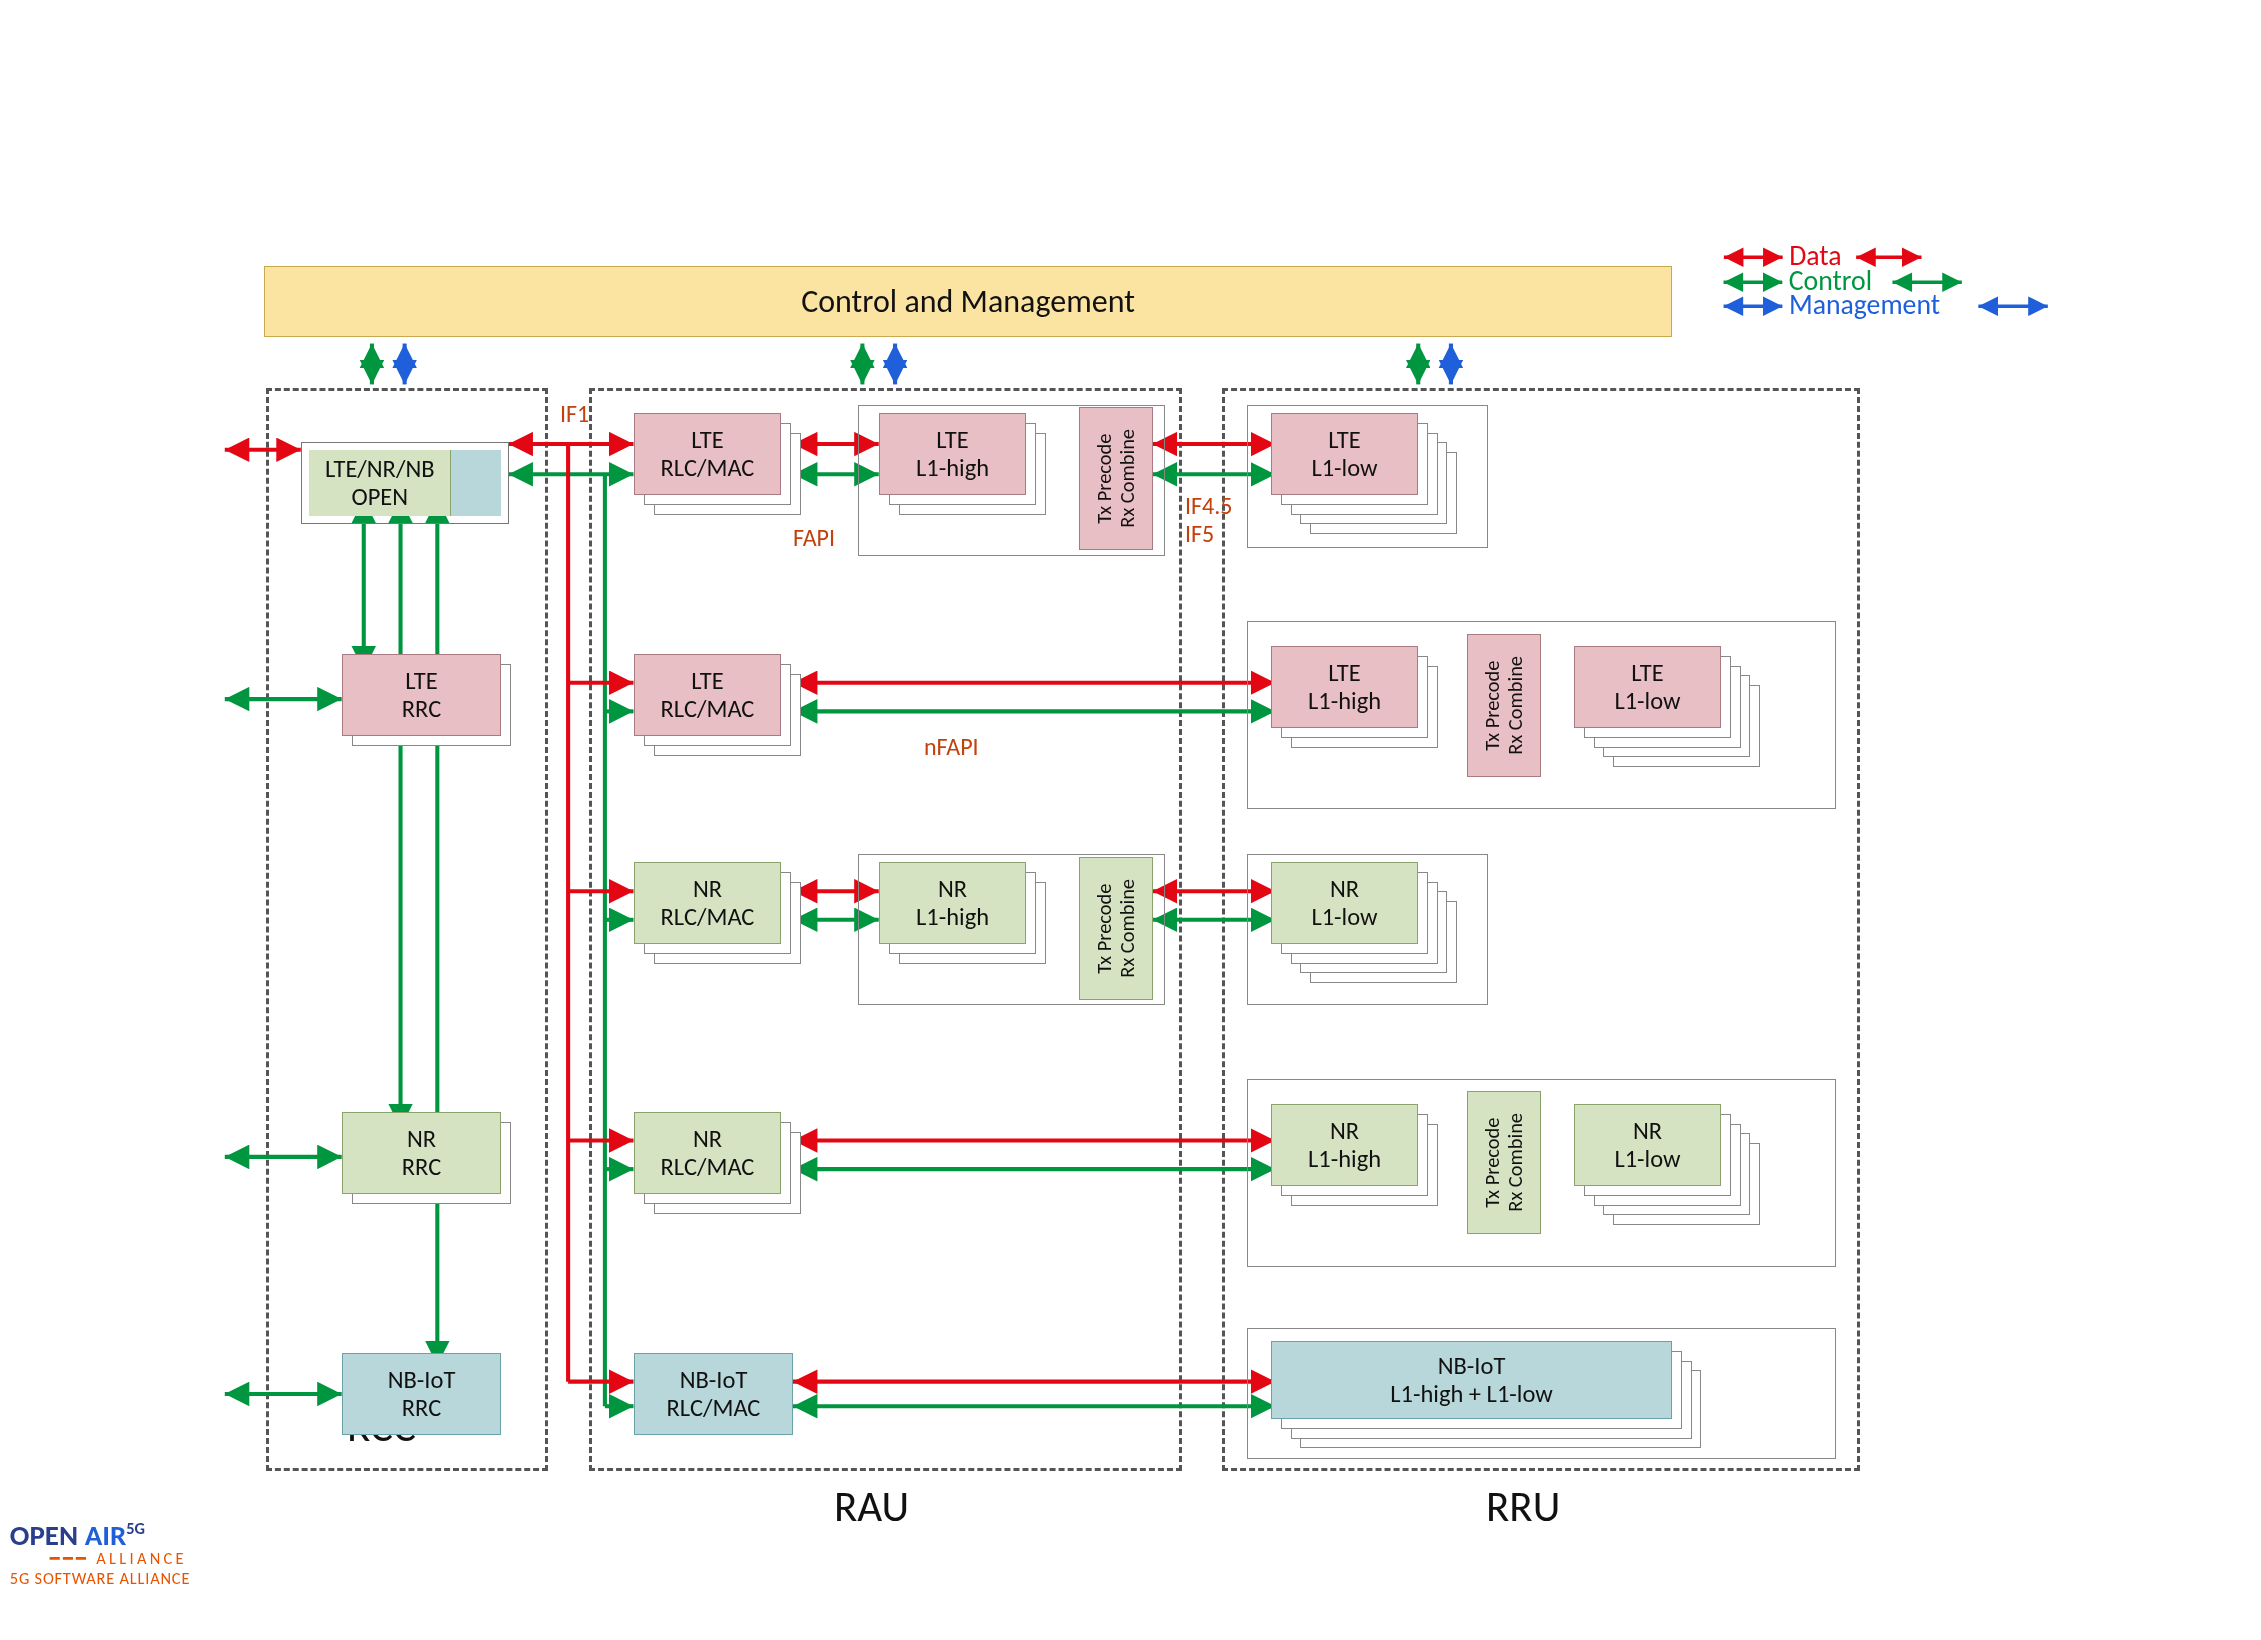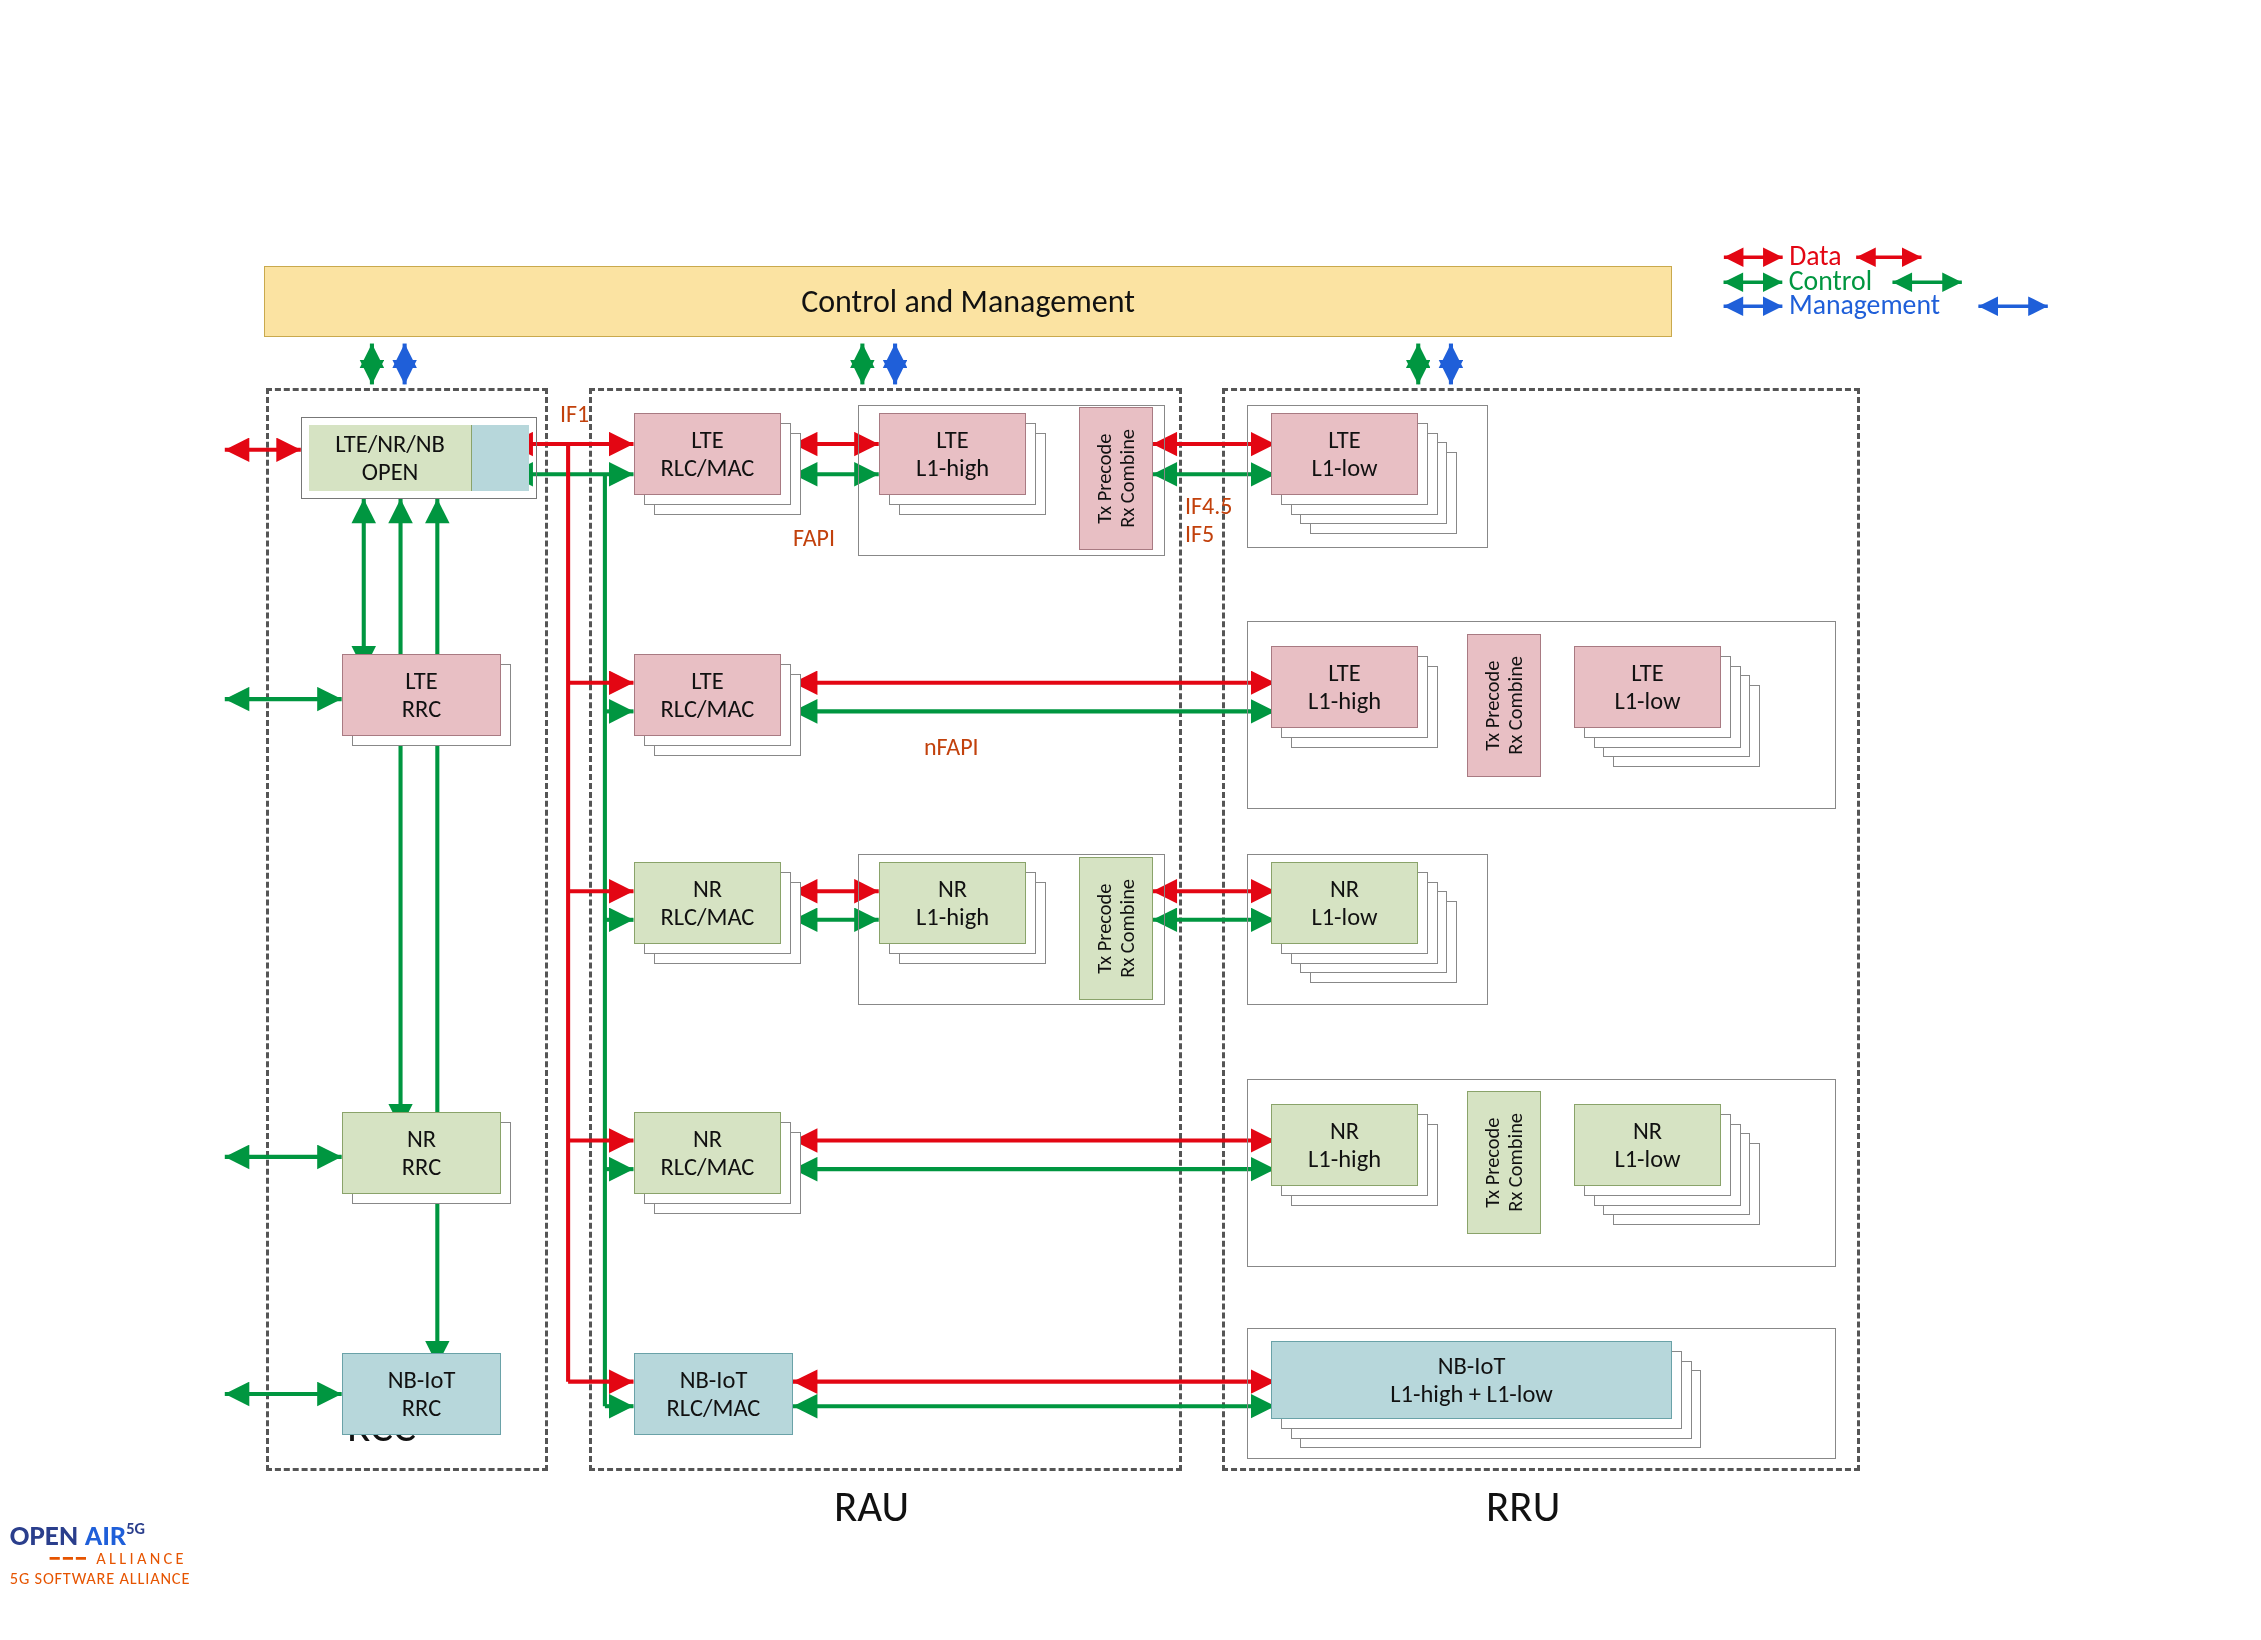--- a/index.html
+++ b/index.html
@@ -185,21 +185,21 @@
       <line x1="970" y1="1395" x2="1560" y2="1395" stroke="#e30613" marker-start="url(#aRr)" marker-end="url(#aR)"></line>
       <line x1="970" y1="1430" x2="1560" y2="1430" stroke="#009640" marker-start="url(#aGr)" marker-end="url(#aG)"></line>
     </g>
 
     <g stroke-width="5">
       <line x1="970" y1="1690" x2="1560" y2="1690" stroke="#e30613" marker-start="url(#aRr)" marker-end="url(#aR)"></line>
       <line x1="970" y1="1720" x2="1560" y2="1720" stroke="#009640" marker-start="url(#aGr)" marker-end="url(#aG)"></line>
     </g>
   </svg>
 
-  <div class="card" style="left:301px;top:417px;width:236px;height:82px;padding:7px;">
+  <div class="card" style="left:301px;top:442px;width:208px;height:82px;padding:7px;">
     <div class="split">
       <div class="green" style="border:none;border-right:0.8px solid #8aa36a;">
           <div style="text-align:center">
             <div>LTE/NR/NB</div>
             <div>OPEN</div>
           </div>
         </div>
       <div class="blue" style="border:none;flex:0.35"></div>
     </div>
   </div>

